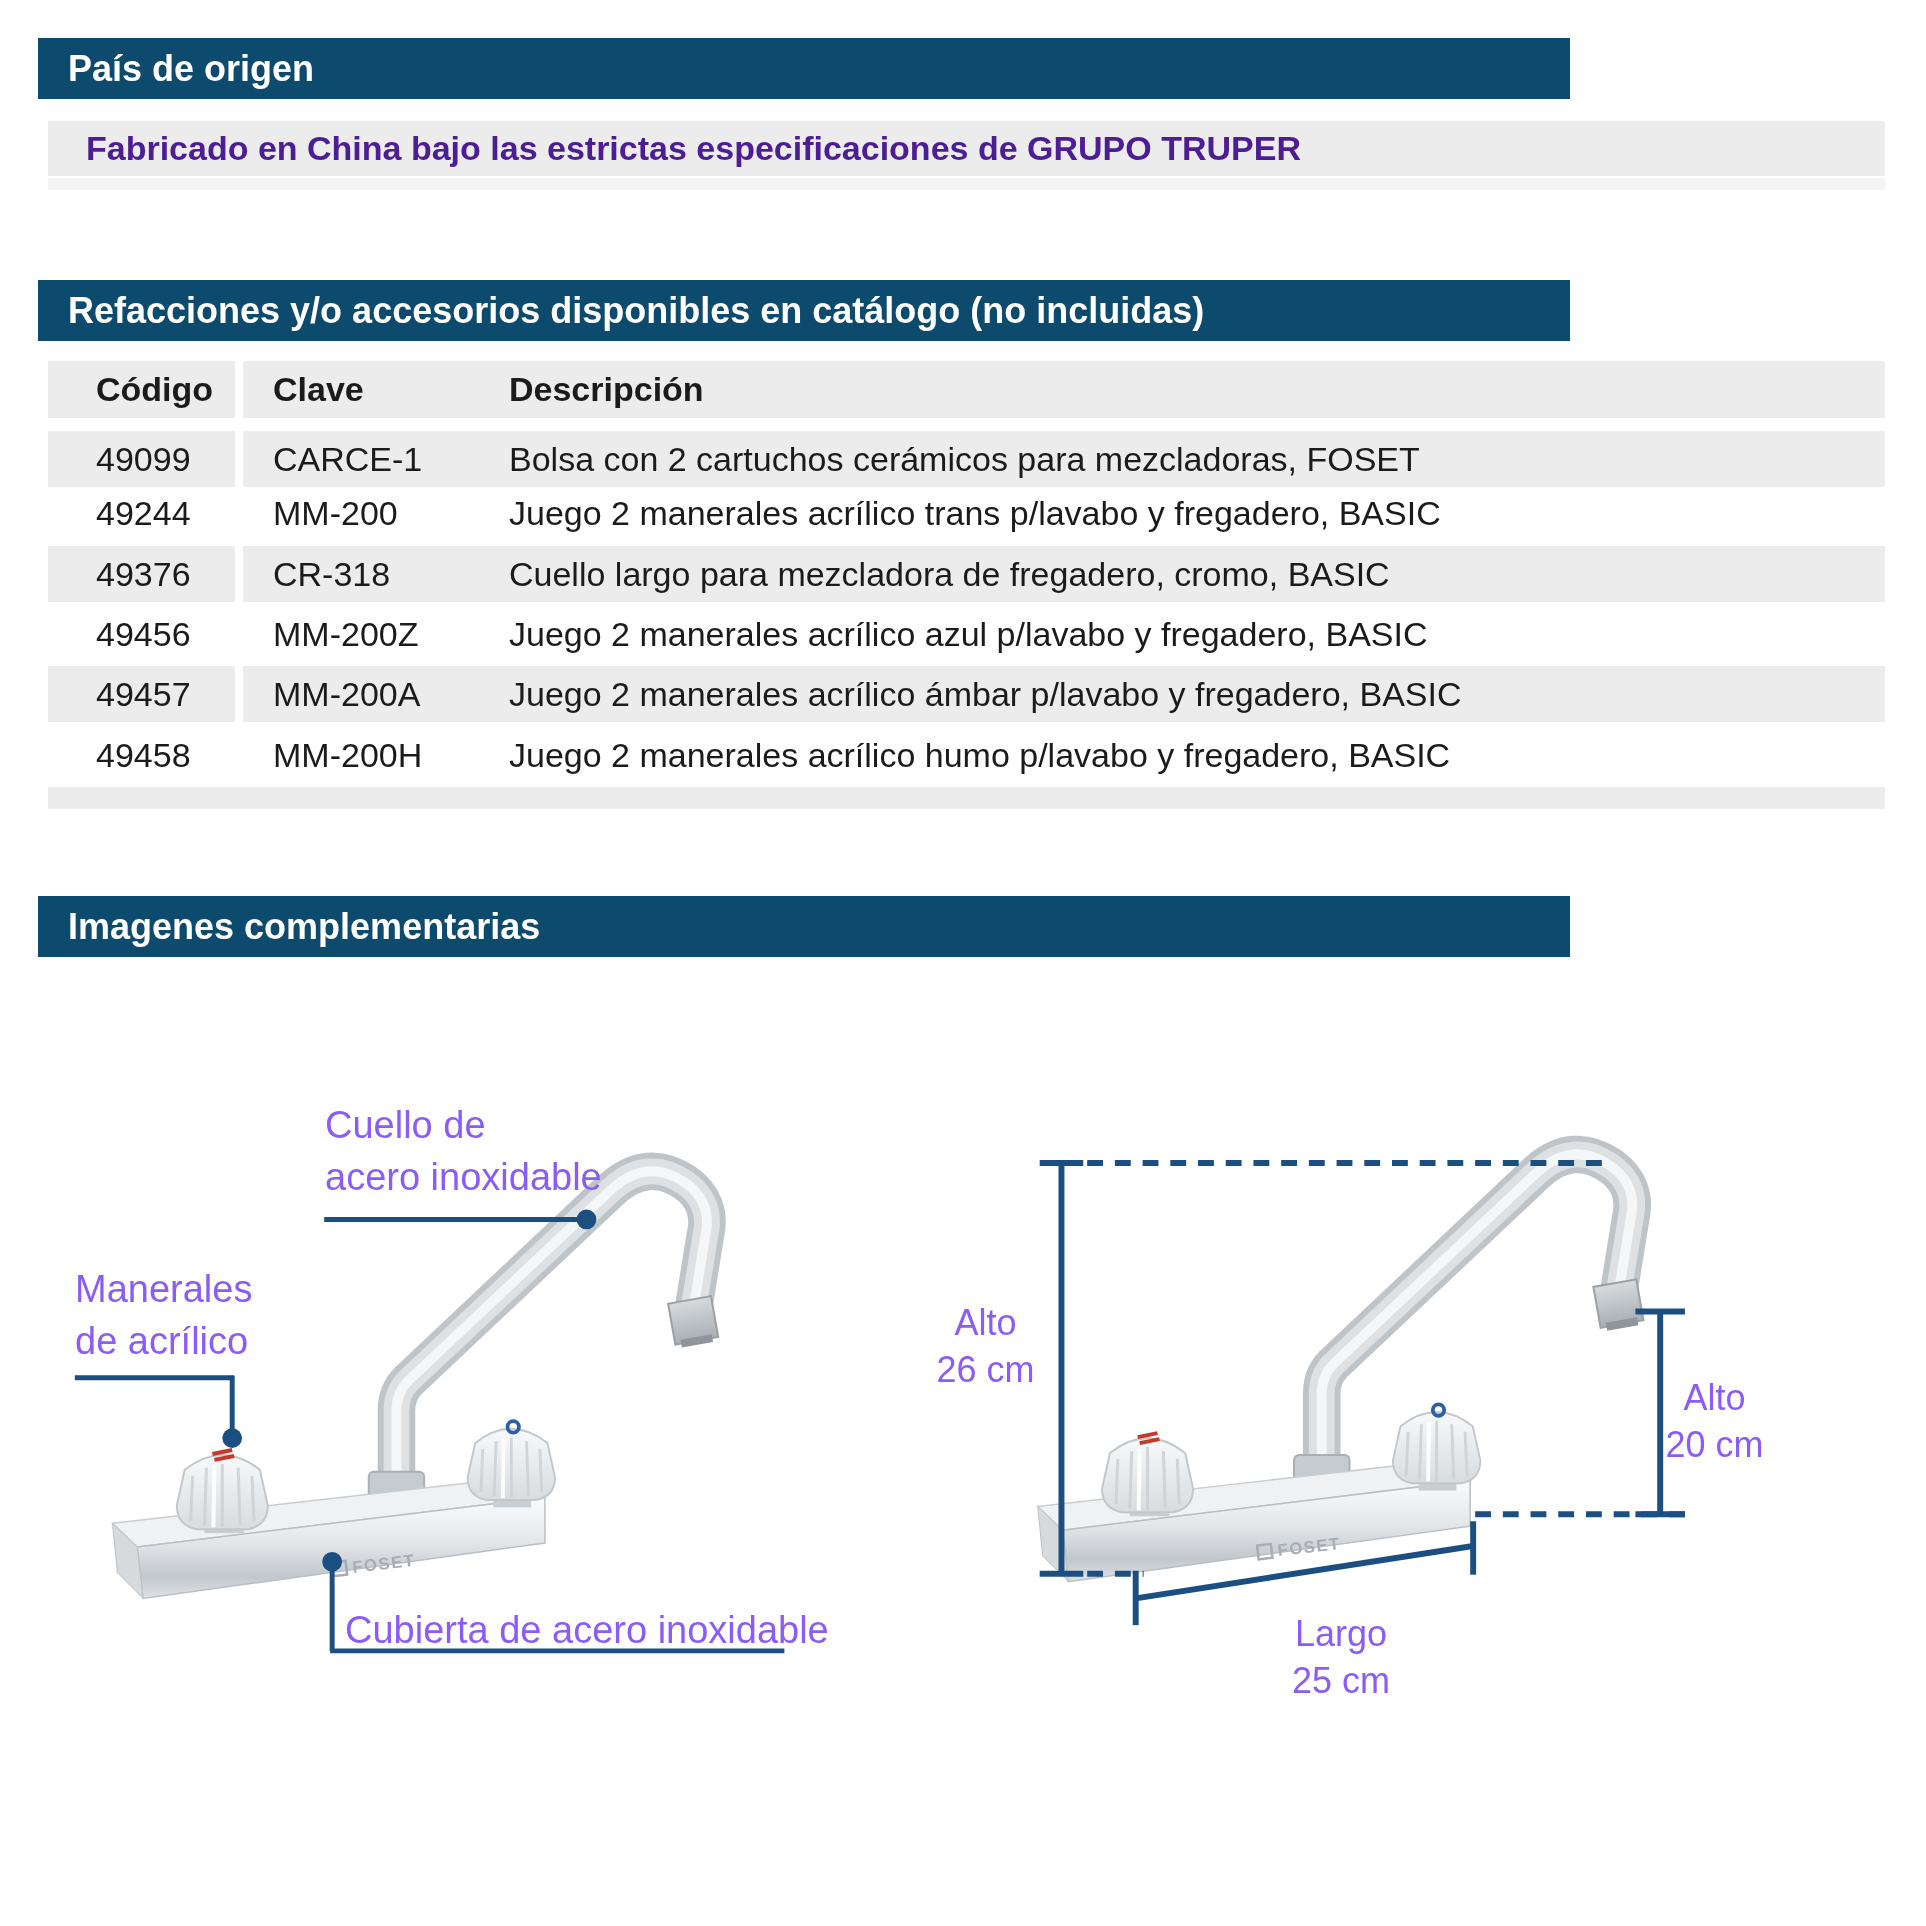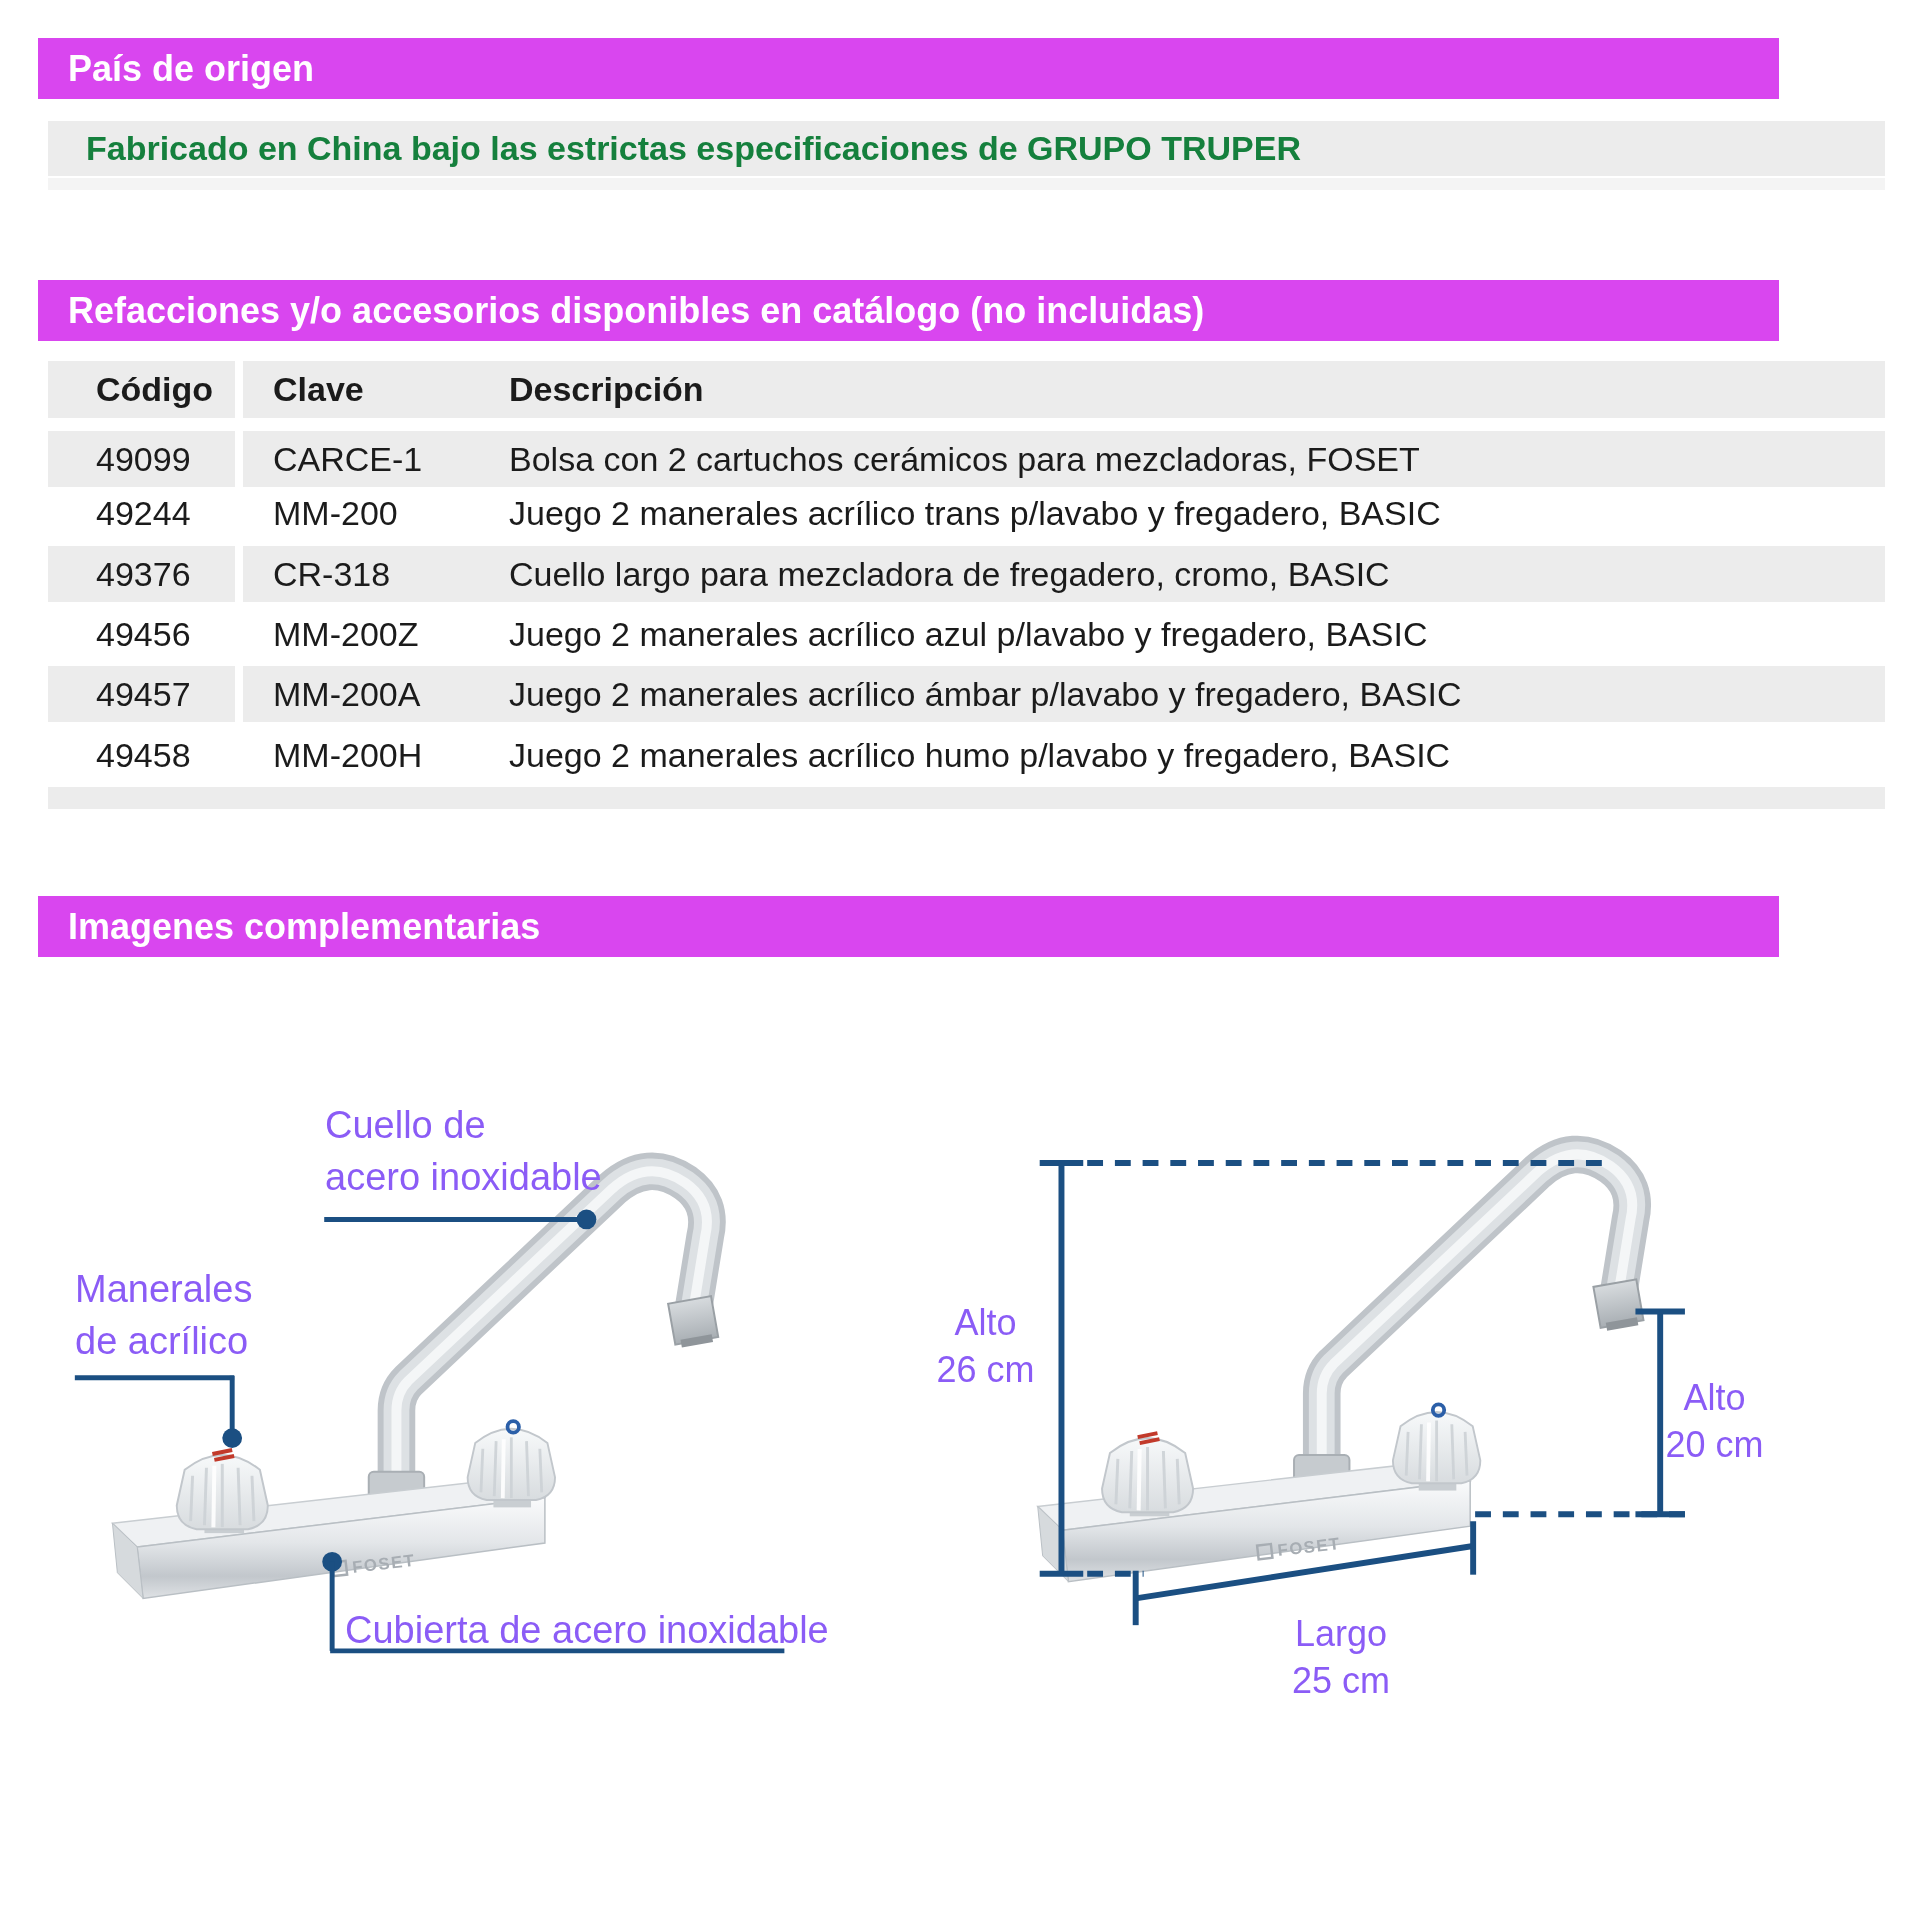--- a/index.html
+++ b/index.html
@@ -1,21 +1,21 @@
 <!DOCTYPE html>
 <html><head>
 <meta charset="utf-8">
 <style>
   html,body{margin:0;padding:0;background:#ffffff;}
   #page{position:relative;width:1927px;height:1927px;background:#ffffff;overflow:hidden;
         font-family:"Liberation Sans","DejaVu Sans",sans-serif;color:#1b1b1b;}
-  .bar{position:absolute;left:38px;width:1741px;height:61px;background:#d946ef;}
+  .bar{position:absolute;left:38px;width:1532px;height:61px;background:#0c4a6e;}
   .bar .t{position:absolute;left:30px;top:0;line-height:61px;font-size:36px;font-weight:bold;color:#ffffff;}
   .graybar{position:absolute;left:48px;width:1837px;height:55px;background:#ececec;}
-  .graybar .t{position:absolute;left:38px;top:0;line-height:55px;font-size:34px;font-weight:bold;color:#15803d;}
+  .graybar .t{position:absolute;left:38px;top:0;line-height:55px;font-size:34px;font-weight:bold;color:#4c1d95;}
   .graystrip{position:absolute;left:48px;width:1837px;height:12px;background:#f4f4f4;}
   
   .trow{position:absolute;left:48px;width:1837px;height:56px;display:flex;}
   .trow .c1{width:187px;}
   .trow .c2{width:250px;margin-left:8px;}
   .trow .c3{flex:1;}
   .trow .cell{line-height:56px;font-size:34px;white-space:nowrap;overflow:hidden;}
   .trow .c1{padding-left:48px;box-sizing:border-box;}
   .trow .c2{padding-left:30px;box-sizing:border-box;}
   .trow .c3{padding-left:16px;box-sizing:border-box;}

